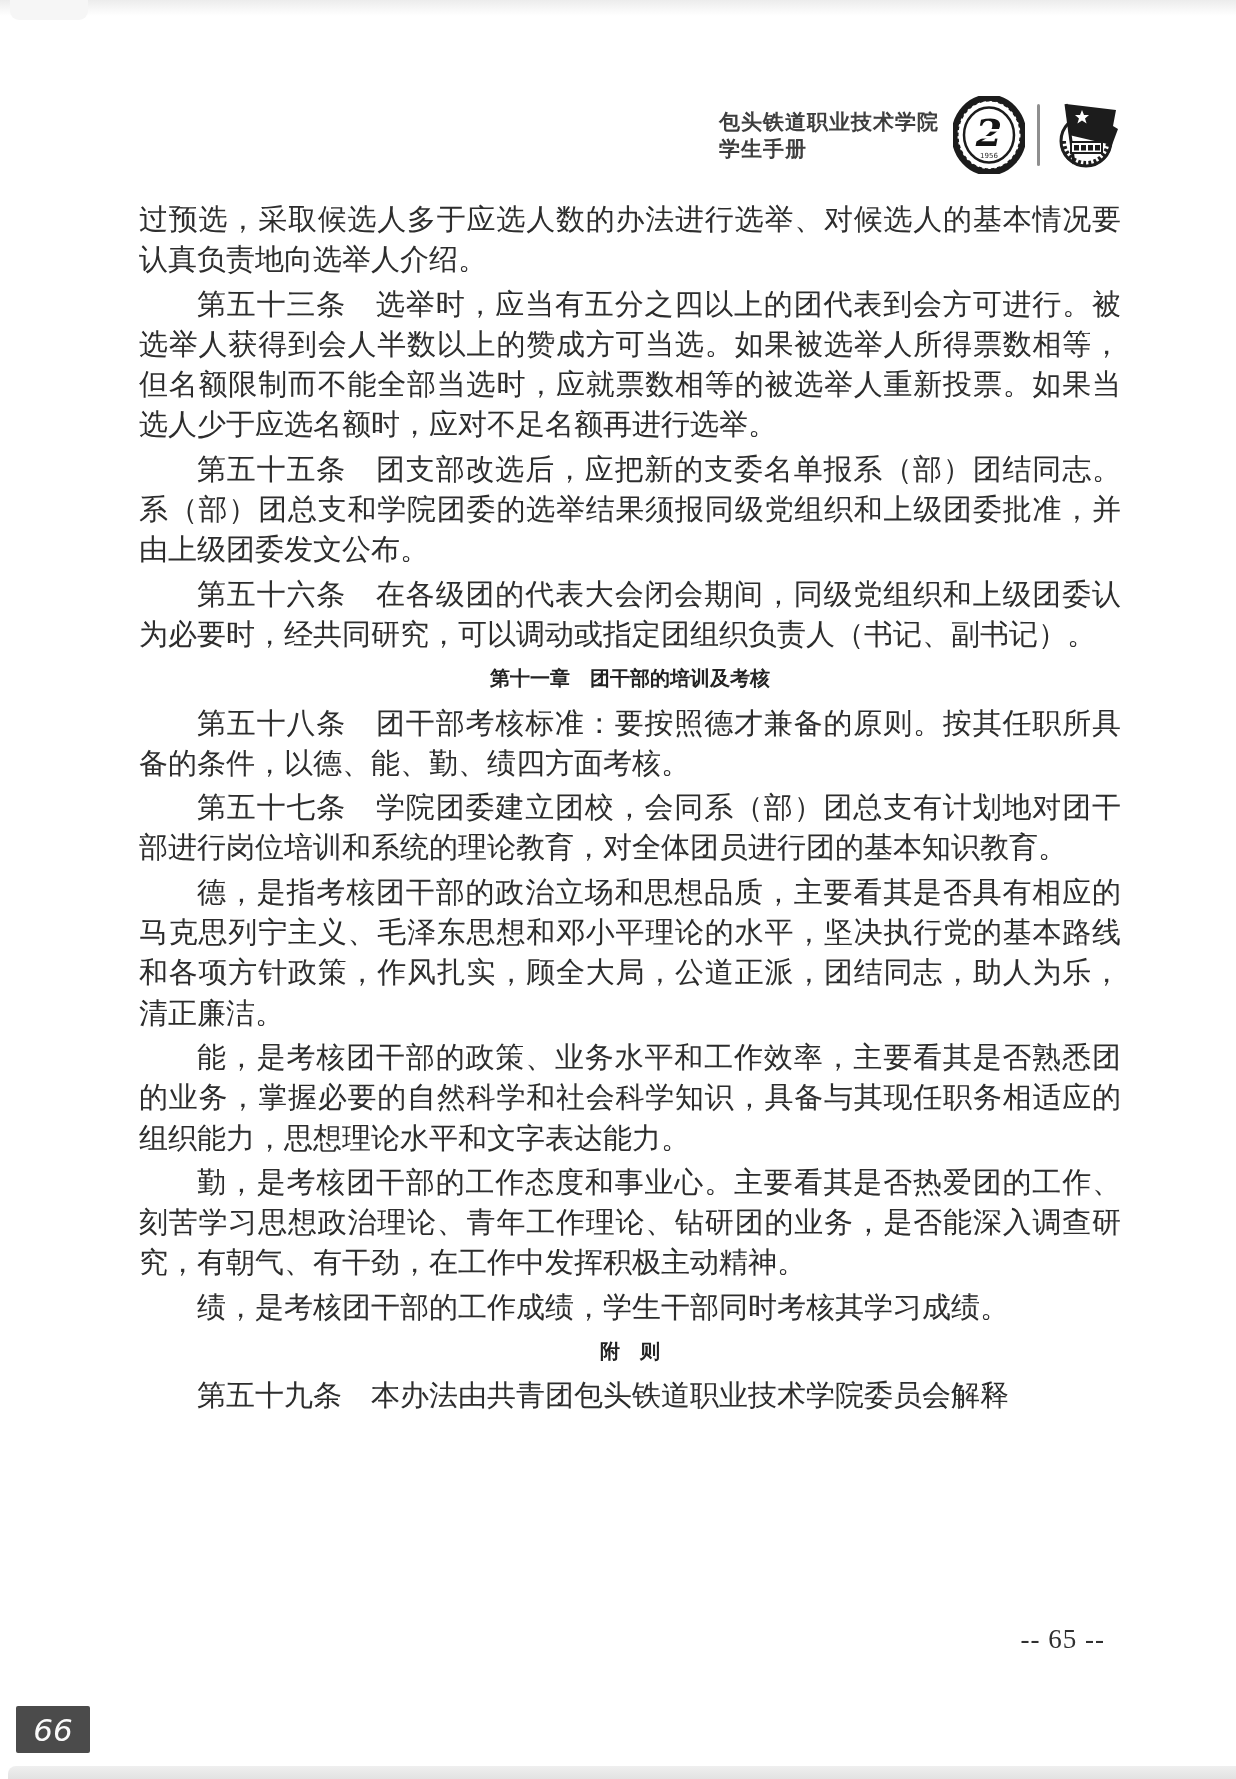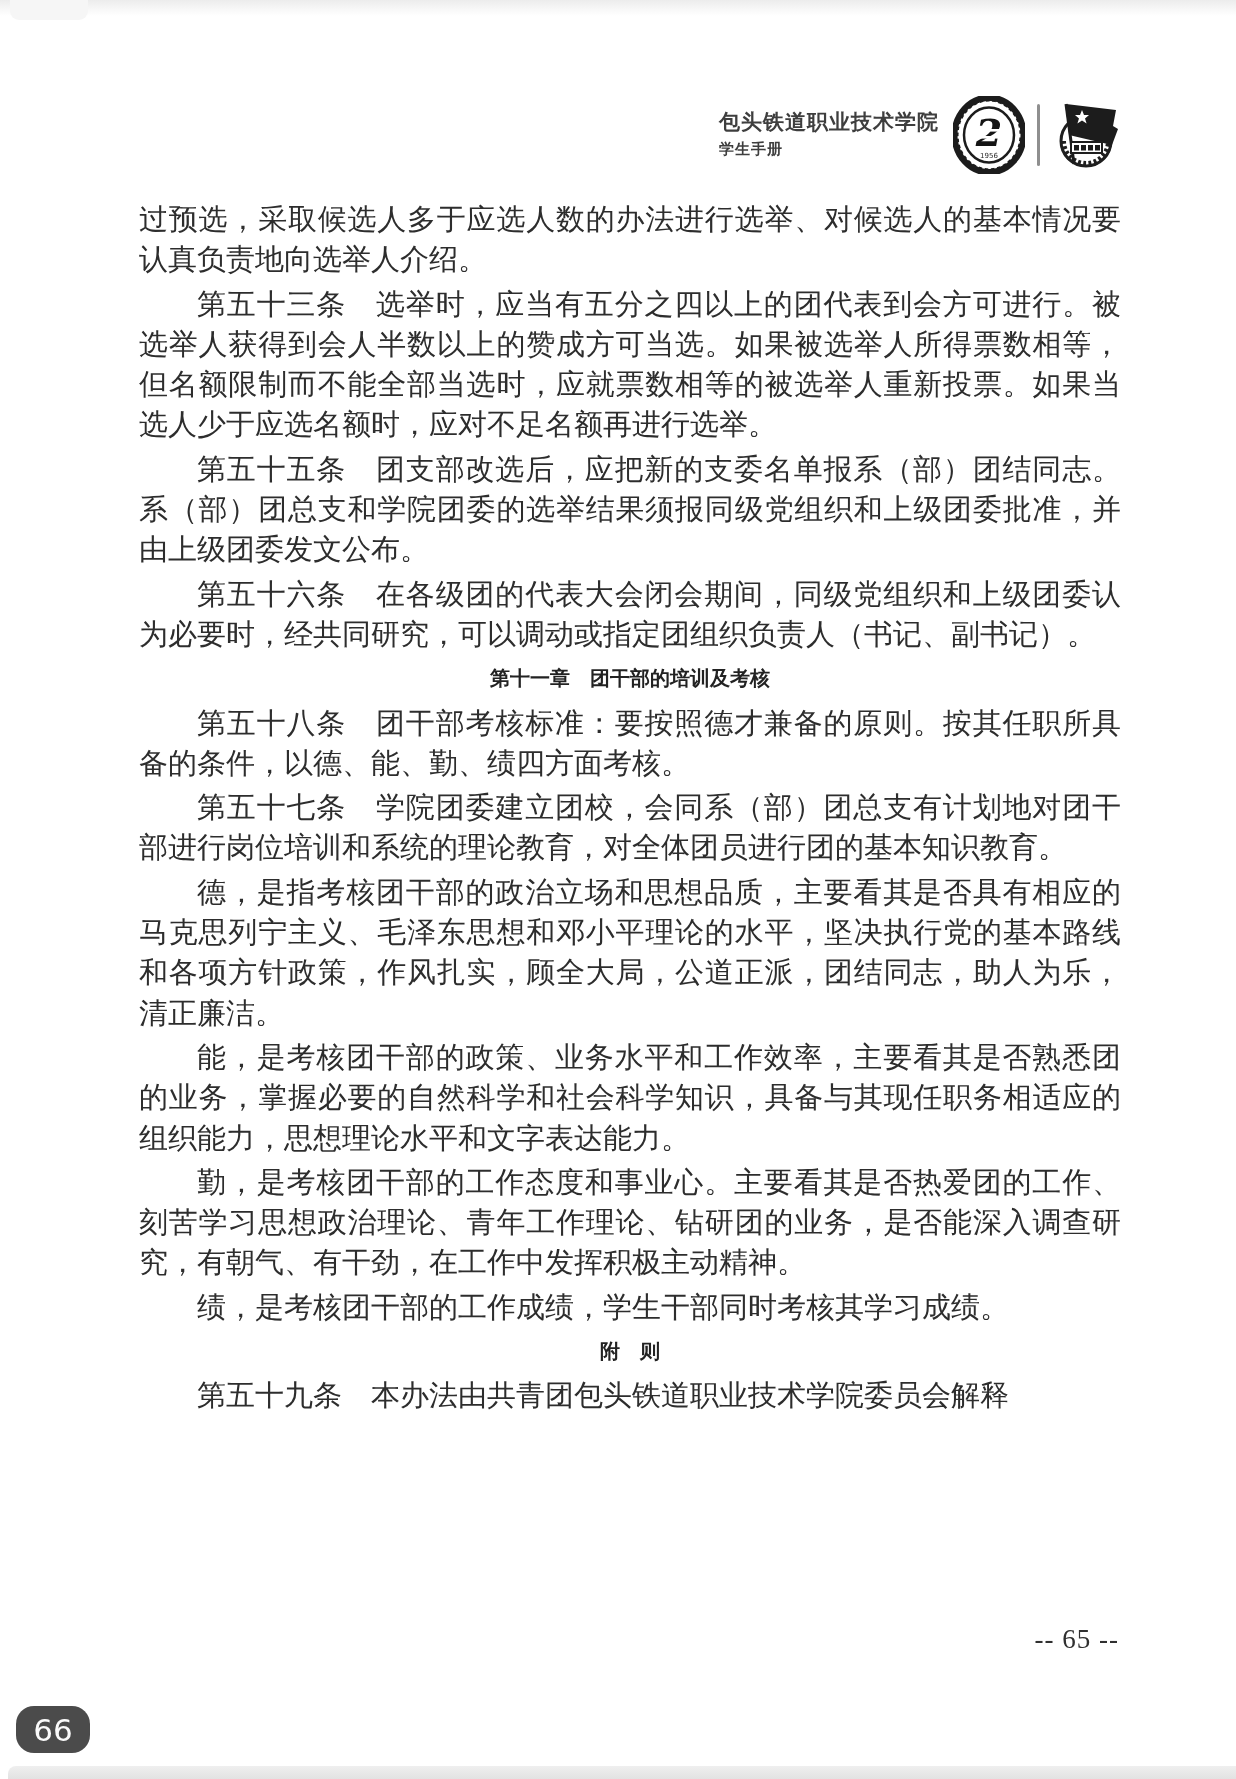--- a/index.html
+++ b/index.html
@@ -23,51 +23,51 @@
   .header{
     position:absolute;top:96px;right:114px;height:78px;
     display:flex;align-items:center;
   }
   .header-titles{
     text-align:left;margin-right:14px;
     font-family:"Liberation Sans","DejaVu Sans",sans-serif;
     font-weight:bold;color:#3e3e3e;
   }
   .header-title-line1{font-size:21px;line-height:27px;letter-spacing:1px;}
-  .header-title-line2{font-size:15px;line-height:27px;letter-spacing:1px;}
+  .header-title-line2{font-size:21px;line-height:27px;letter-spacing:1px;}
   .emblem{display:block;}
   .header-divider{
     width:3px;height:62px;background:#8f8f8f;margin:0 12px;border-radius:2px;
   }
   
   .doc-text{
     position:absolute;left:135px;top:195px;width:990px;
     font-size:29px;line-height:40.3px;
     color:var(--text-color,#2d2d2d);
     text-align:justify;
   }
   .doc-text p{margin:4px;padding:0;text-indent:2em;}
   .doc-text p.no-indent{text-indent:0;}
   .doc-text p.heading{
     text-indent:0;text-align:center;
     font-family:"Liberation Sans","DejaVu Sans",sans-serif;
     font-weight:bold;font-size:20px;color:#222222;
   }
   
   .page-number{
-    position:absolute;top:1624px;right:117px;
+    position:absolute;top:1624px;right:131px;
     font-size:27px;color:#303030;letter-spacing:1px;
   }
   
   .viewer-badge{
     position:absolute;left:16px;top:1706px;width:74px;height:47px;
-    background:var(--badge-bg,#4b4b4b);border-radius:18px;
+    background:var(--badge-bg,#4b4b4b);border-radius:2px;
     display:flex;align-items:center;justify-content:center;
     font-family:"DejaVu Sans","Liberation Sans",sans-serif;
-    font-size:31px;color:var(--badge-text,#fafafa);
+    font-size:31px;color:var(--badge-text,#fafafa);font-style:italic;
   }
   
   .bottom-strip{
     position:absolute;left:8px;right:0;bottom:0;height:13px;
     background:linear-gradient(to bottom,#efefef,#e2e2e2);
     border-top-left-radius:8px;
   }
 </style>
 </head>
 <body>

